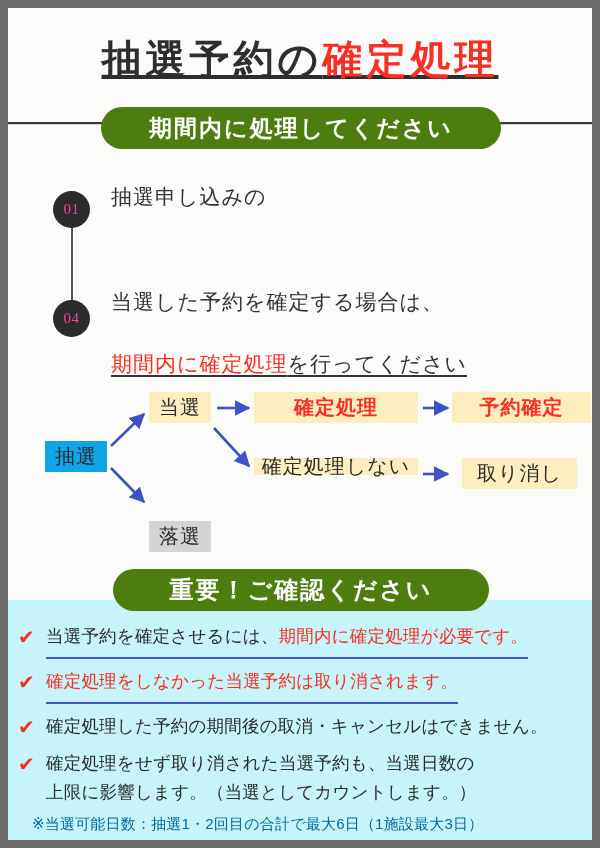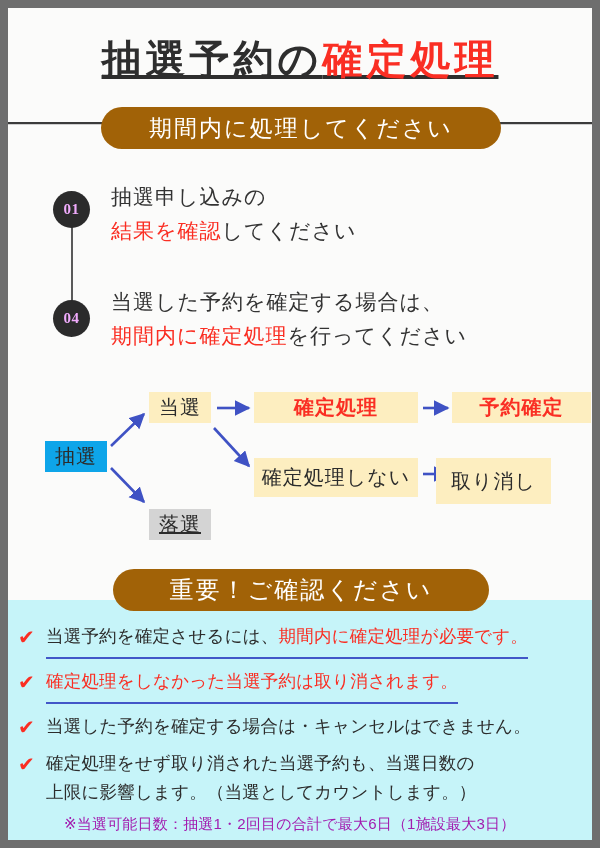--- a/index.html
+++ b/index.html
@@ -30,75 +30,75 @@
     letter-spacing:4px;
     color:#2e2e2e;
     white-space:nowrap;
     text-decoration:underline;
   }
   .title .accent{color:#fa2e23;}
 
   .pill{
     position:absolute;
     border-radius:999px;
-    background:#a16207;
+    background:#4d7c0f;
     color:#ffffff;
     text-align:left;
-    font-weight:normal;
+    font-weight:bold;
     white-space:nowrap;
     display:flex;align-items:center;justify-content:center;
   }
   .pill-top{
     left:93px;top:99px;width:400px;height:42px;
     font-size:23px;letter-spacing:2px;
   }
   .step-line{
     position:absolute;left:63px;top:200px;width:1.5px;height:110px;
     background:#5a5a5a;
   }
   .circle{
     position:absolute;width:37px;height:37px;border-radius:50%;
-    background:#2b2b2b;color:#f0abfc;
+    background:#2b2b2b;color:#ec4899;
     font-family:"Liberation Serif","DejaVu Serif",serif;
-    font-size:15px;font-weight:bold;
+    font-size:15px;font-weight:normal;
     display:flex;align-items:center;justify-content:center;
     letter-spacing:0.5px;
   }
   .c1{left:45px;top:183px;}
   .c2{left:45px;top:292px;}
 
   .step-text{
     position:absolute;left:103px;
     color:#333333;font-size:21px;line-height:34px;
     white-space:nowrap;letter-spacing:1px;
   }
   .s1{top:172px;}
   .s2{top:277px;}
   .red{color:#fa2e23;}
-  .u-all{text-underline-offset:4px;text-decoration-thickness:1.5px;}
+  .u-all{text-decoration:underline;text-underline-offset:4px;text-decoration-thickness:1.5px;margin-top:28px;}
 
   
   .flow{position:absolute;left:0;top:370px;width:584px;height:175px;}
   .fbox{
     position:absolute;
     display:flex;align-items:center;justify-content:center;
     font-size:20px;color:#2c2c2c;white-space:nowrap;letter-spacing:1px;
   }
   .cream{background:#fdeec0;}
   .cyan{background:#0ea5e9;}
   .gray{background:#d4d4d4;}
   .fred{color:#fa2e23;font-weight:bold;}
 
   .b-chusen{left:37px;top:63px;width:62px;height:31px;}
   .b-tosen{left:141px;top:14px;width:62px;height:31px;}
-  .b-rakusen{left:141px;top:131px;width:62px;height:31px;text-decoration:underline;}
+  .b-rakusen{left:141px;top:143px;width:62px;height:31px;}
   .b-kakutei{left:246px;top:14px;width:164px;height:31px;}
-  .b-shinai{left:246px;top:80px;width:164px;height:39px;}
+  .b-shinai{left:246px;top:80px;width:164px;height:17px;}
   .b-yoyaku{left:444px;top:14px;width:139px;height:31px;}
-  .b-torikeshi{left:428px;top:80px;width:115px;height:46px;align-items:center;}
+  .b-torikeshi{left:454px;top:80px;width:115px;height:31px;align-items:center;}
 
   .flow-svg{position:absolute;left:0;top:0;width:584px;height:175px;}
 
   
   .notice{
     position:absolute;left:0;top:592px;width:584px;height:240px;
     background:#c6f4f9;
   }
   .pill-notice{
     left:105px;top:561px;width:376px;height:42px;
@@ -123,23 +123,23 @@
     color:#fa2e23;font-size:20px;font-weight:bold;
     line-height:29px;
   }
   .ul-blue{
     border-bottom:2px solid #4257c8;
     display:inline-block;
     padding-bottom:6px;
   }
   .note{
     margin-top:2px;
-    padding-left:56px;
+    padding-left:24px;
     font-size:15px;
-    color:#a21caf;
+    color:#0369a1;
     white-space:nowrap;
     letter-spacing:0.2px;
   }
 </style>
 </head>
 <body>
 
 <div class="page">
 
   <div class="rule"></div>
@@ -152,21 +152,20 @@
     <span>期間内に処理してください</span>
   </div>
 
   <div class="step-line"></div>
 
   <div class="circle c1">
     <span>01</span>
   </div>
   <div class="step-text s1">
     <div>抽選申し込みの</div>
-    <div><span class="red">結果を確認</span><span>してください</span></div>
   </div>
 
   <div class="circle c2">
     <span>04</span>
   </div>
   <div class="step-text s2">
     <div>当選した予約を確定する場合は、</div>
     <div class="u-all"><span class="red">期間内に確定処理</span><span>を行ってください</span></div>
   </div>
 
@@ -227,21 +226,21 @@
       <span class="ul-blue"><span>当選予約を確定させるには、</span><span class="red">期間内に確定処理が必要です。</span></span>
     </div>
 
     <div class="check-row">
       <span class="check-mark">✔</span>
       <span class="ul-blue"><span class="red">確定処理をしなかった当選予約は取り消されます。</span></span>
     </div>
 
     <div class="check-row">
       <span class="check-mark">✔</span>
-      <span>当選した予約を確定する場合は・キャンセルはできません。</span>
+      <span>確定処理した予約の期間後の取消・キャンセルはできません。</span>
     </div>
 
     <div class="check-row">
       <span class="check-mark">✔</span>
       <span>
         <span style="display:block">確定処理をせず取り消された当選予約も、当選日数の</span>
         <span style="display:block">上限に影響します。（当選としてカウントします。）</span>
       </span>
     </div>
 

